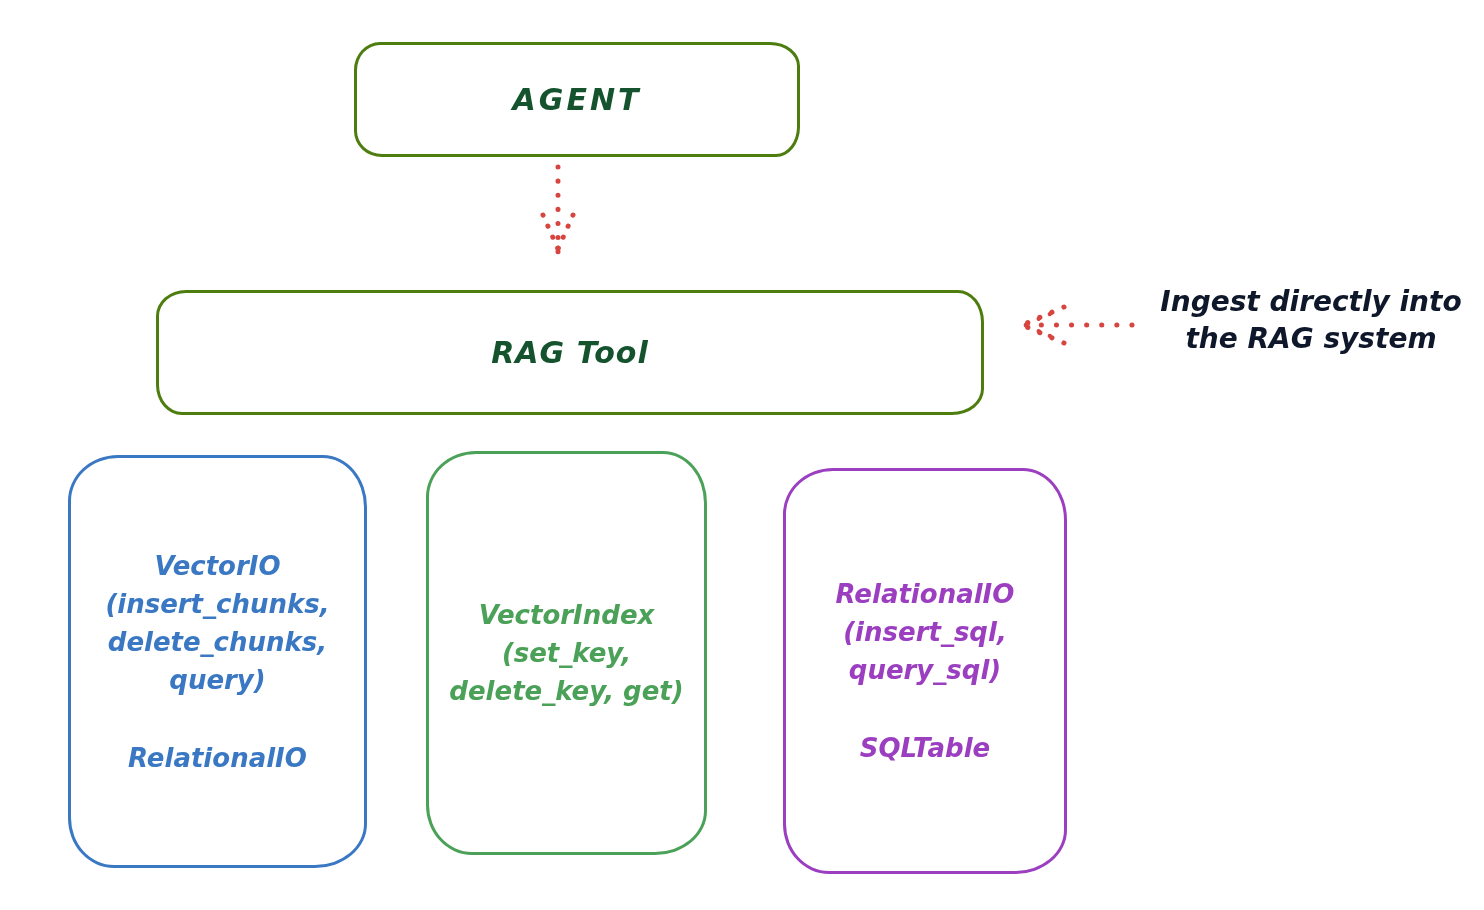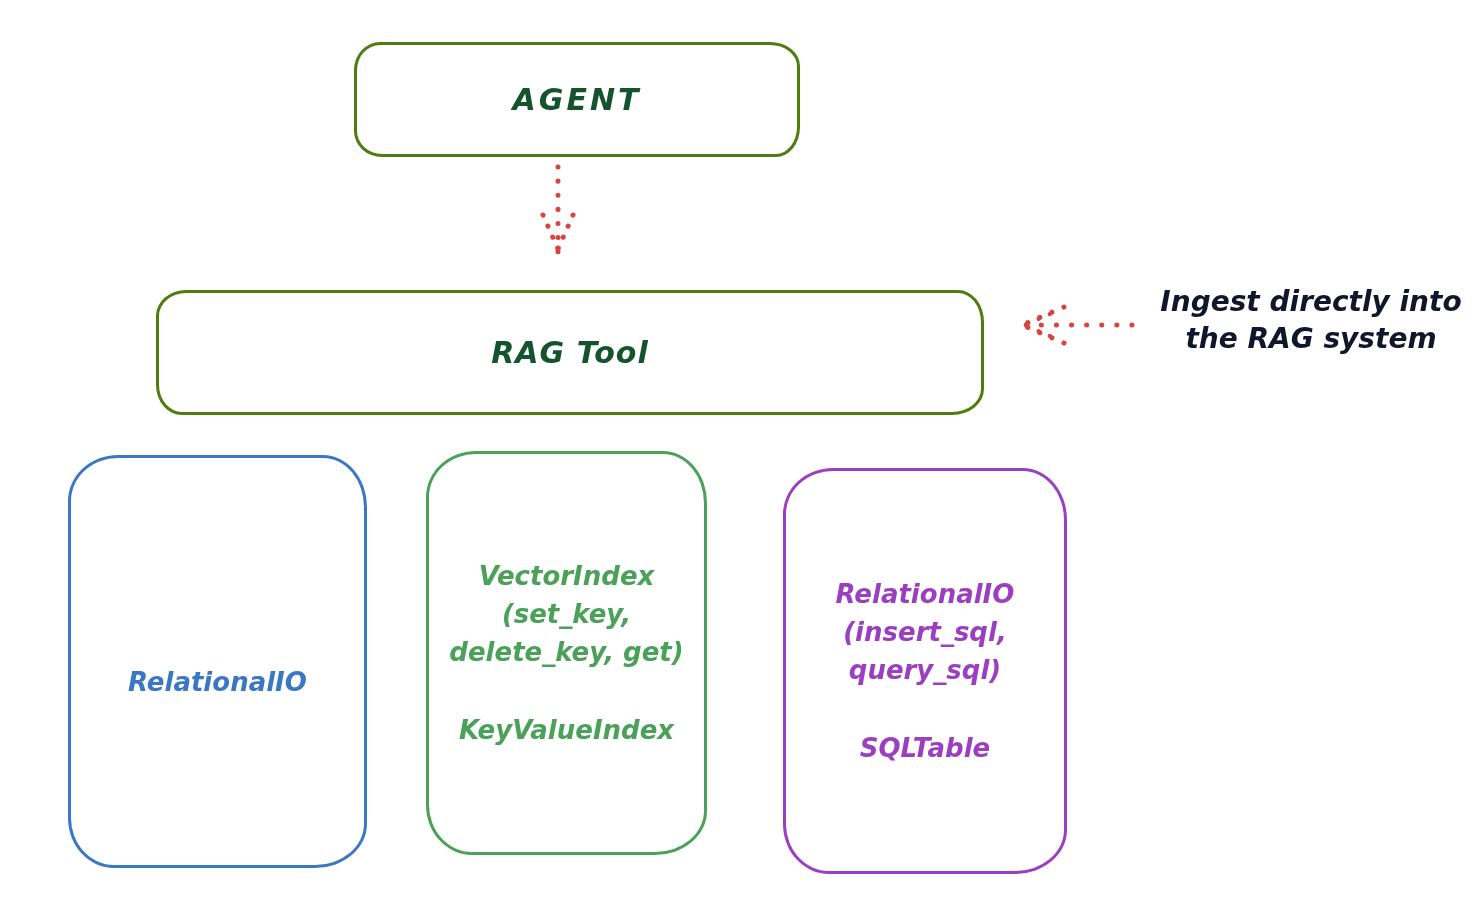--- a/index.html
+++ b/index.html
@@ -99,28 +99,31 @@
     <path d="M52 7 L10 25" stroke-width="5" stroke-dasharray="0.1 13"></path>
     <path d="M52 43 L10 25" stroke-width="5" stroke-dasharray="0.1 13"></path>
     <path d="M38 14 L12 25" stroke-width="4.5" stroke-dasharray="0.1 12"></path>
     <path d="M38 36 L12 25" stroke-width="4.5" stroke-dasharray="0.1 12"></path>
   </svg>
 
   <div class="annotation">Ingest directly into
 the RAG system</div>
 
   <div class="sketch-box io-box box-vector">
+    <div class="io-title">VectorIO
+(insert_chunks,
+delete_chunks,
+query)</div>
     <div class="io-index">RelationalIO</div>
   </div>
 
   <div class="sketch-box io-box box-keyvalue">
     <div class="io-title">VectorIndex
 (set_key,
 delete_key, get)</div>
-    <div class="io-index">KeyValueIndex</div>
   </div>
 
   <div class="sketch-box io-box box-relational">
     <div class="io-title">RelationalIO
 (insert_sql,
 query_sql)</div>
     <div class="io-index">SQLTable</div>
   </div>
 
 </div>

